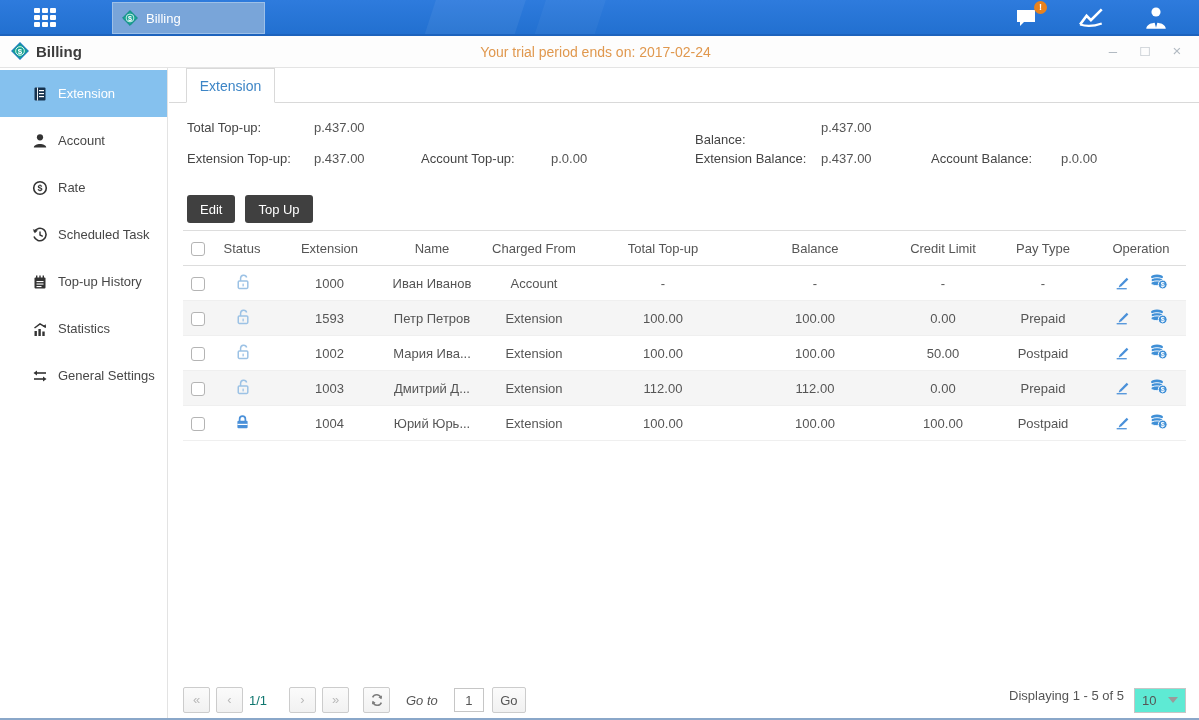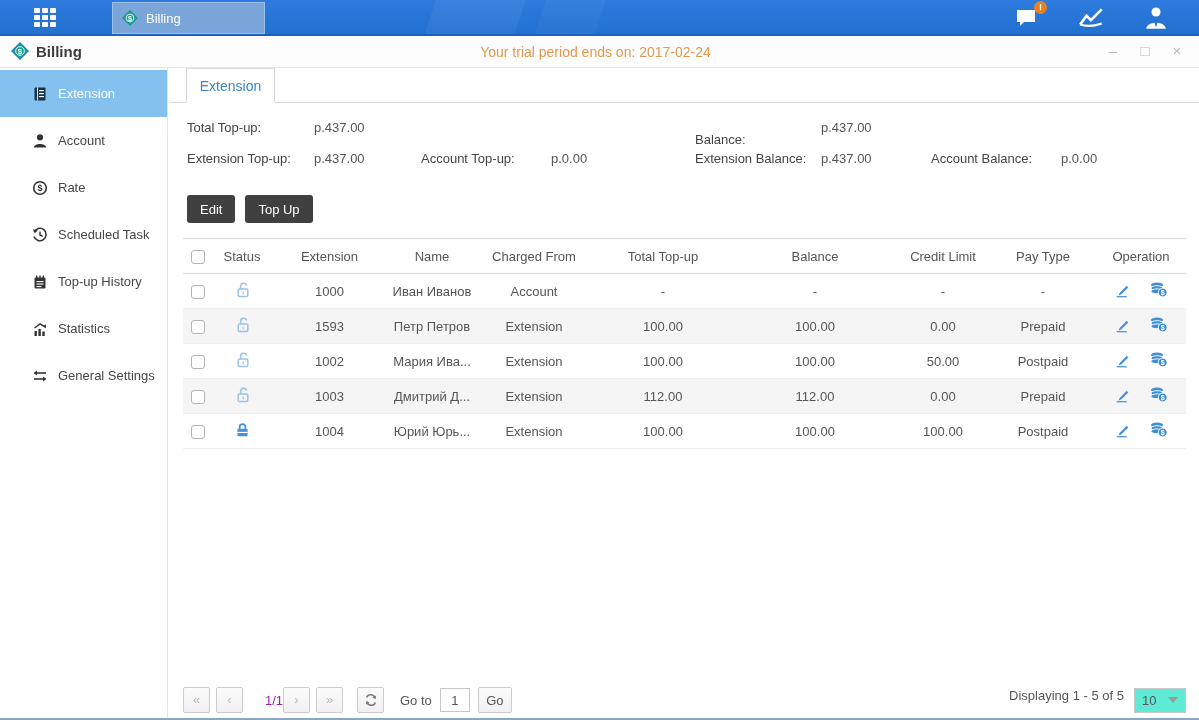--- a/index.html
+++ b/index.html
@@ -59,40 +59,40 @@
   .p-at-l{left:252px;top:47px}  .p-at-v{left:382px;top:47px}
   .p-eb-l{left:526px;top:47px}  .p-eb-v{left:652px;top:47px}
   .p-ab-l{left:762px;top:47px}  .p-ab-v{left:892px;top:47px}
 
   
   .btnrow { position:absolute; left:18px; top:127px; display:flex; gap:10px; }
   .bluebtn { height:28px; padding:0 13px; background:#404040; color:#fff; border:none;
     border-radius:3px; font-size:13px; font-family:inherit; cursor:pointer; }
 
   
-  table.grid { position:absolute; left:14px; top:170px; width:1003px; border-collapse:collapse;
+  table.grid { position:absolute; left:14px; top:162px; width:1003px; border-collapse:collapse;
     font-size:13px; color:#555; table-layout:fixed; }
   .grid th { height:35px; font-weight:normal; color:#555; border-top:1px solid #ddd;
     border-bottom:1px solid #ddd; text-align:center; }
   .grid td { height:35px; text-align:center; border-bottom:1px solid #efefef; }
   .grid tr.alt td { background:#f5f5f5; }
   .cb { display:inline-block; width:14px; height:14px; border:1px solid #b4b4b4;
     border-radius:3px; background:#fff; vertical-align:middle; cursor:pointer; }
   .opwrap { display:inline-flex; gap:18px; align-items:center; }
   .opwrap span { cursor:pointer; display:inline-flex; }
   .lockwrap { display:inline-flex; cursor:pointer; }
 
   
   .pager { position:absolute; left:14px; top:618px; width:1003px; height:28px;
     display:flex; align-items:center; font-size:13px; color:#555; }
   .pbtn { width:27px; height:26px; border:1px solid #ccc; background:linear-gradient(#fbfbfb,#f1f1f1);
     border-radius:2px; color:#b9b9b9; font-size:13px; text-align:center; line-height:24px;
     margin-right:6px; cursor:pointer; }
-  .pageno { width:34px; text-align:right; color:#a21caf; }
-  .gotolbl { margin:0 8px 0 10px; }
+  .pageno { width:34px; text-align:left; margin-right:6px; color:#0f766e; }
+  .gotolbl { margin:0 16px 0 10px;font-style:italic; }
   .gotoinput { width:30px; height:24px; border:1px solid #c6c6c6; text-align:center;
     font-size:13px; font-family:inherit; color:#555; }
   .gobtn { width:34px; height:26px; border:1px solid #ccc; background:linear-gradient(#fbfbfb,#f1f1f1);
     border-radius:2px; color:#555; font-size:13px; margin-left:8px; cursor:pointer; font-family:inherit; }
   .pright { margin-left:auto; display:flex; gap:10px; }
   .sizesel { width:52px; height:25px; border:1px solid #c6c6c6; background:#5eead4; display:flex;
     align-items:center; justify-content:space-between; padding:0 7px; cursor:pointer; color:#555; }
   .caret { width:0; height:0; border-left:5px solid transparent; border-right:5px solid transparent;
     border-top:6px solid #9a9a9a; }
 

